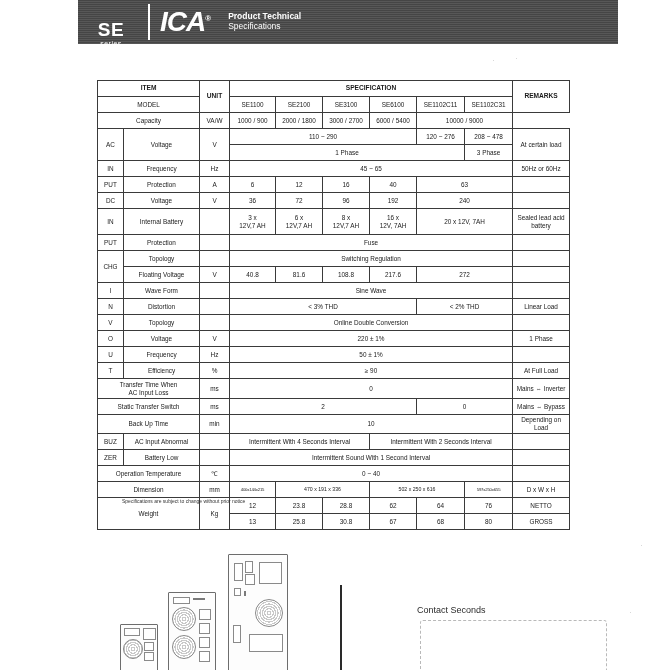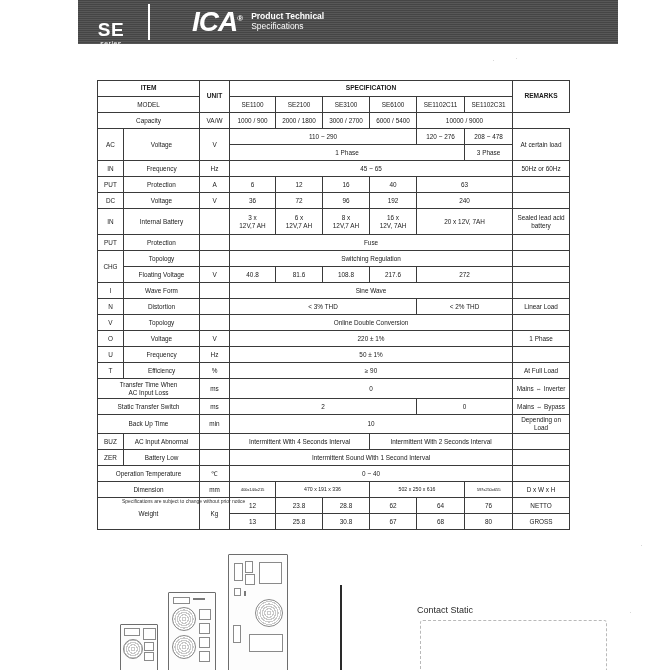--- a/index.html
+++ b/index.html
@@ -21,24 +21,24 @@
   }
   .banner-se{
     width:66px;height:52px;display:flex;flex-direction:column;
     align-items:center;justify-content:center;color:#fff;margin-top:22px;
   }
   .banner-se .se{font-size:19px;font-weight:bold;letter-spacing:.5px;line-height:1;}
   .banner-se .series{font-size:7px;letter-spacing:.5px;margin-top:1px;}
   .banner-div{width:2px;height:36px;background:#ffffff;margin:0 10px 0 4px;}
   .banner-ica{
     color:#fff;font-size:28px;font-weight:bold;font-style:italic;
-    letter-spacing:-1px;line-height:1;position:relative;margin-left:32px;
+    letter-spacing:-1px;line-height:1;position:relative;
   }
   .banner-ica .reg{font-size:8px;vertical-align:super;font-style:normal;}
-  .banner-ptsp{color:#fff;margin-left:9px;line-height:1.15;}
+  .banner-ptsp{color:#fff;margin-left:18px;line-height:1.15;}
   .banner-ptsp .l1{font-size:8.5px;font-weight:bold;}
   .banner-ptsp .l2{font-size:8.5px;}
 
   
   .table-wrap{position:absolute;left:97px;top:80px;width:472px;}
   table.spec{
     border-collapse:collapse;width:472px;
     font-size:6.4px;table-layout:fixed;
   }
   table.spec td,table.spec th{
@@ -400,20 +400,20 @@
     <div class="slot" style="left:15px;top:36px;width:2px;height:5px;"></div>
     <div class="fan" style="left:26px;top:44px;width:26px;height:26px;"></div>
     <div class="panelbox" style="left:4px;top:70px;width:6px;height:16px;"></div>
     <div class="panelbox" style="left:20px;top:79px;width:32px;height:16px;"></div>
   </div>
 </div>
 
 <div class="divider-line"></div>
 
 <div class="contact">
-  <b>Contact</b><span> Static</span>
+  <b>Contact</b><span> Seconds</span>
 </div>
 <div class="contact-box"></div>
 
 <span class="speck" style="left:493px;top:60px;"></span>
 <span class="speck" style="left:516px;top:58px;"></span>
 <span class="speck" style="left:641px;top:545px;"></span>
 <span class="speck" style="left:630px;top:612px;"></span>
 
 </body></html>

